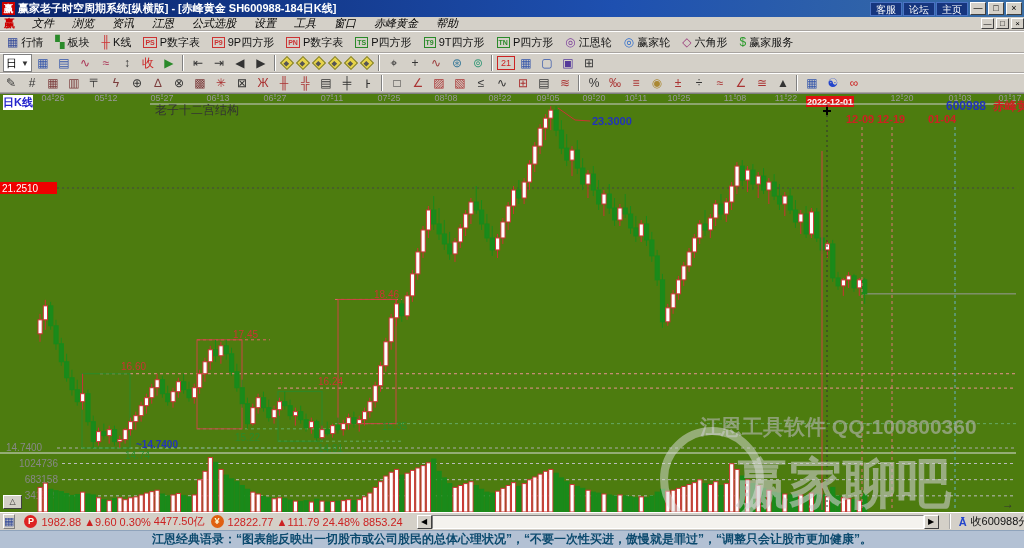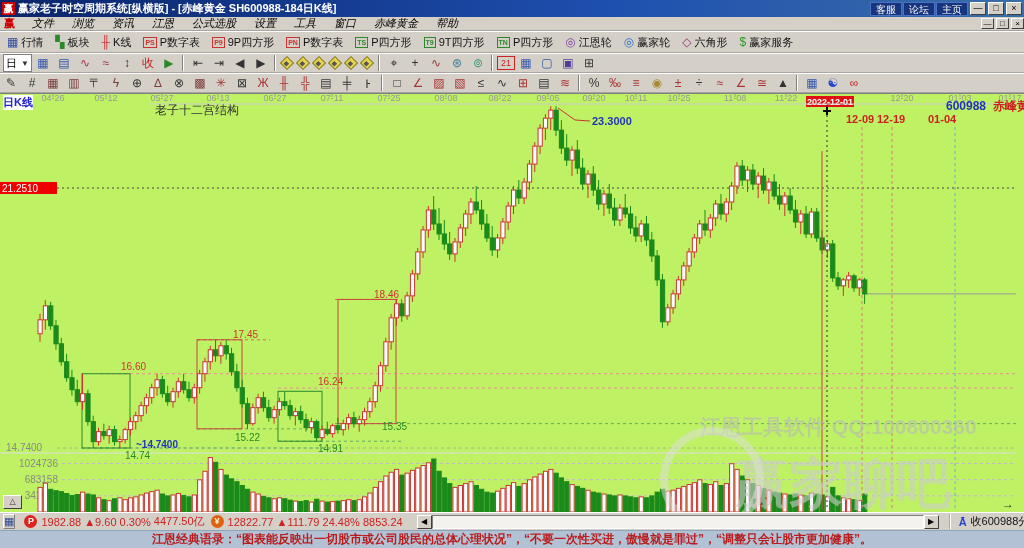--- a/index.html
+++ b/index.html
@@ -42,21 +42,21 @@
   .ibtn { width:20px; height:18px; margin-left:1px; display:flex; align-items:center; justify-content:center;
     font-size:12px; color:#333; cursor:pointer; border:1px solid transparent; }
   .sep { width:2px; height:16px; border-left:1px solid #808080; border-right:1px solid #fff; margin:0 3px; }
   .combo { display:flex; align-items:center; height:18px; border:1px solid #808080; background:#fff;
     font-size:11px; padding:0 2px; margin-left:3px; cursor:pointer; }
   .combo .arr { font-size:8px; margin-left:4px; color:#333; }
   .diamond { width:10px; height:10px; background:#e8d44a; border:1px solid #7a7a30; transform:rotate(45deg); margin:0 3px; cursor:pointer; }
   .diamond i { display:block; width:4px; height:4px; margin:3px auto; background:#555; }
 
   
-  .chart { position:absolute; left:0; top:93px; width:1024px; height:419px; background:#bef264; border-top:1px solid #808080; }
+  .chart { position:absolute; left:0; top:93px; width:1024px; height:419px; background:#4d7c0f; border-top:1px solid #808080; }
   #chart-svg { position:absolute; left:0; top:0; }
   .kline-label { position:absolute; left:3px; top:1px; color:#2222cc; font-weight:bold; font-size:11px; background:#fff; z-index:3; }
   .vol-toggle { position:absolute; left:3px; top:401px; width:19px; height:14px; background:#d4d0c8;
     border:1px solid; border-color:#fff #404040 #404040 #fff; font-size:8px; text-align:center; line-height:12px; color:#333; cursor:pointer; z-index:3; }
 
   
   .statusbar { position:absolute; left:0; top:512px; width:1024px; height:18px; background:#d4d0c8;
     border-top:1px solid #fff; display:flex; align-items:center; font-size:11px; }
   .sb-grid { width:20px; height:15px; margin:0 3px; border:1px solid; border-color:#fff #808080 #808080 #fff;
     color:#334a9a; font-size:11px; text-align:center; line-height:13px; cursor:pointer; }
@@ -68,21 +68,21 @@
   .sb-arrow { width:15px; height:14px; background:#d4d0c8; border:1px solid; border-color:#fff #404040 #404040 #fff;
     font-size:8px; line-height:12px; text-align:center; cursor:pointer; }
   .sb-track { width:492px; height:14px; background:#f4f2ee; border:1px solid; border-color:#808080 #fff #fff #808080; }
   .sb-right { display:flex; align-items:center; margin-left:10px; border-left:2px groove #fff; padding-left:8px; }
   .sig { color:#2244cc; font-weight:bold; font-size:11px; margin-right:4px; }
   .sb-label { color:#111; white-space:nowrap; }
 
   
   .quotebar { position:absolute; left:0; top:530px; width:1024px; height:18px; background:#b3c1d4;
     border-top:1px solid #8fa3bb; display:flex; align-items:center; justify-content:center; }
-  .quotebar span { color:#b91c1c; font-size:12px; font-weight:bold; white-space:nowrap; }
+  .quotebar span { color:#0c4a6e; font-size:12px; font-weight:bold; white-space:nowrap; }
 </style>
 </head>
 <body>
 
 <div class="window">
 
   <div class="titlebar">
     <div class="title-icon">赢</div>
     <span class="title-text">赢家老子时空周期系统[纵横版] - [赤峰黄金  SH600988-184日K线]</span>
     <div class="title-spacer"></div>

